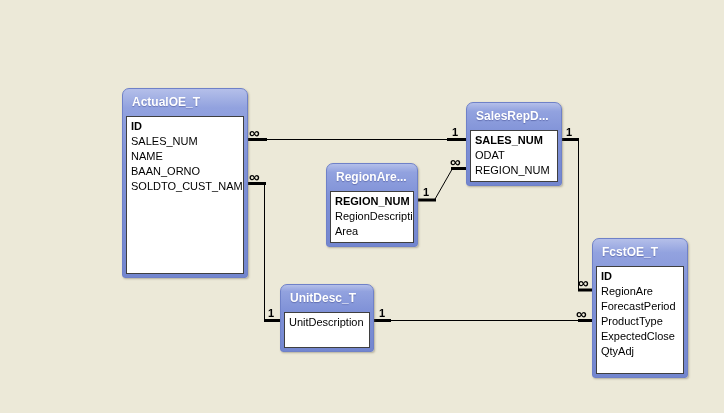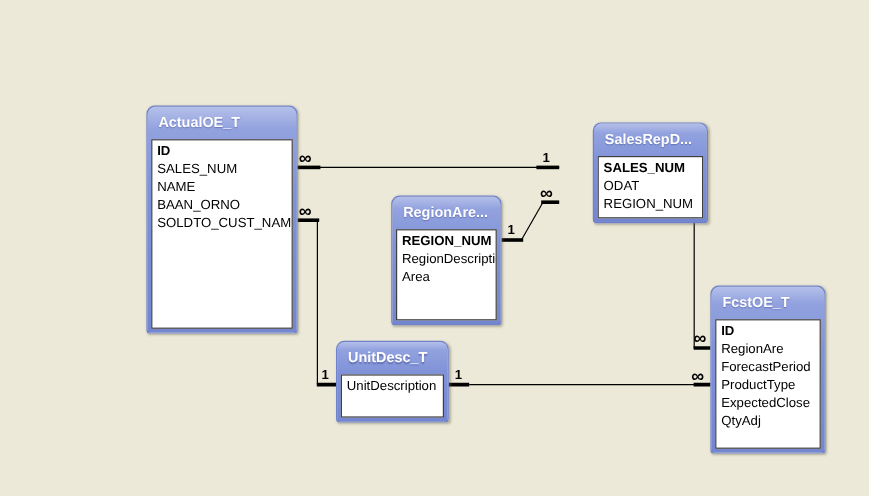--- a/index.html
+++ b/index.html
@@ -127,30 +127,30 @@
     <div class="table-title">ActualOE_T</div>
     <div class="table-body">
       <div class="field pk">ID</div>
       <div class="field">SALES_NUM</div>
       <div class="field">NAME</div>
       <div class="field">BAAN_ORNO</div>
       <div class="field">SOLDTO_CUST_NAME</div>
     </div>
   </div>
 
-  <div class="table-window" style="left:466px;top:102px;width:96px;height:84px;margin-left:28px;">
+  <div class="table-window" style="left:466px;top:102px;width:96px;height:84px;">
     <div class="table-title">SalesRepD...</div>
     <div class="table-body">
       <div class="field pk">SALES_NUM</div>
       <div class="field">ODAT</div>
       <div class="field">REGION_NUM</div>
     </div>
   </div>
 
-  <div class="table-window" style="left:326px;top:163px;width:92px;height:108px;">
+  <div class="table-window" style="left:326px;top:163px;width:92px;height:84px;">
     <div class="table-title">RegionAre...</div>
     <div class="table-body">
       <div class="field pk">REGION_NUM</div>
       <div class="field">RegionDescription</div>
       <div class="field">Area</div>
     </div>
   </div>
 
   <div class="table-window" style="left:280px;top:284px;width:94px;height:68px;">
     <div class="table-title">UnitDesc_T</div>

